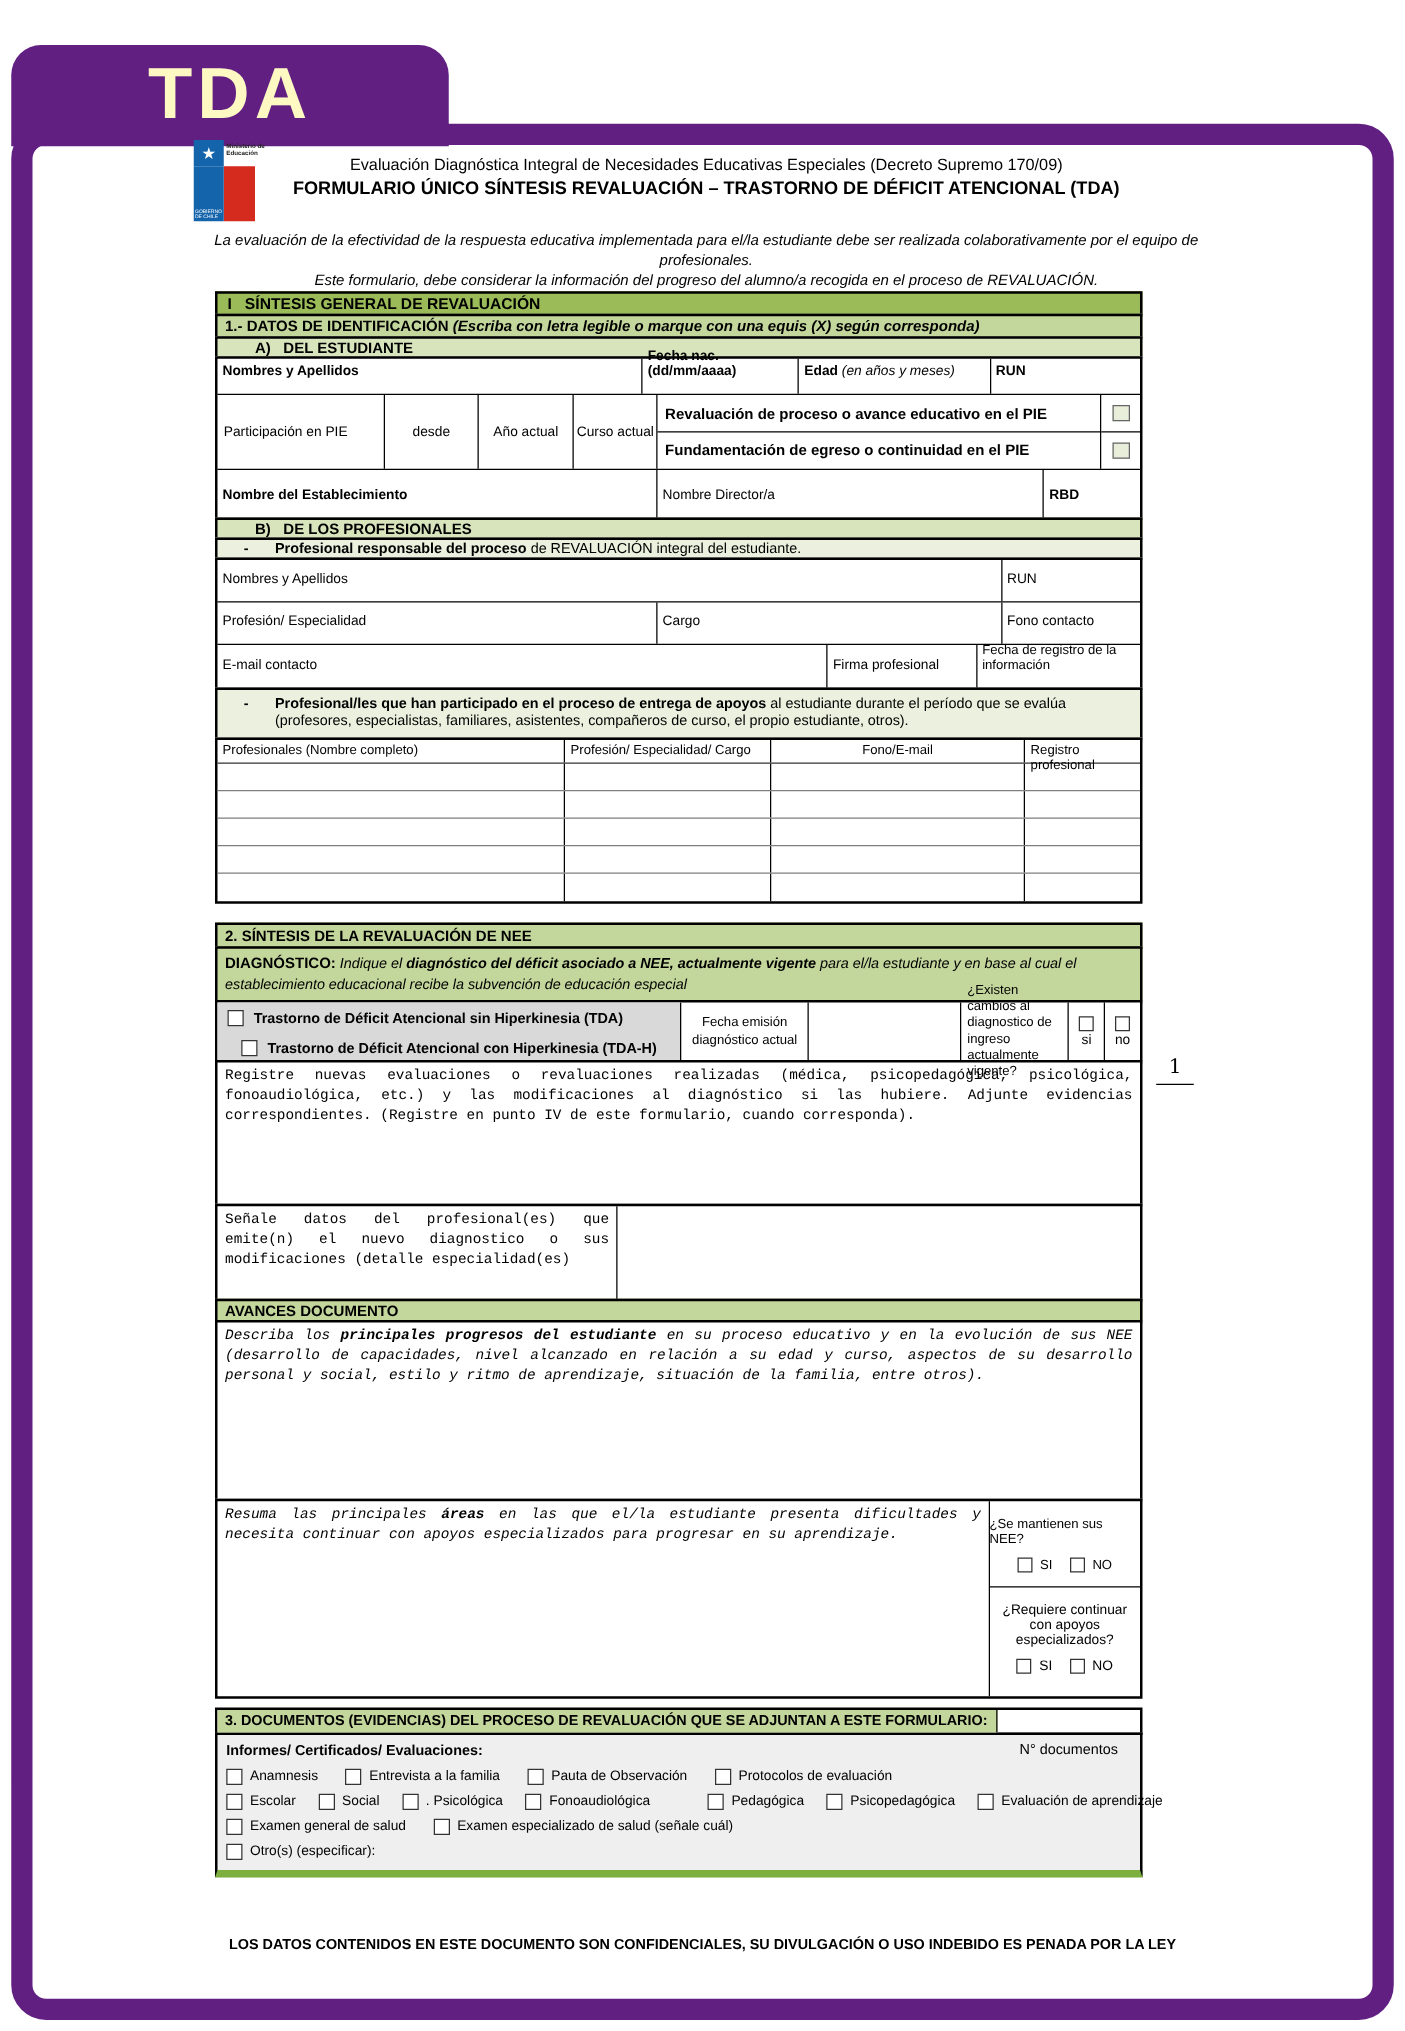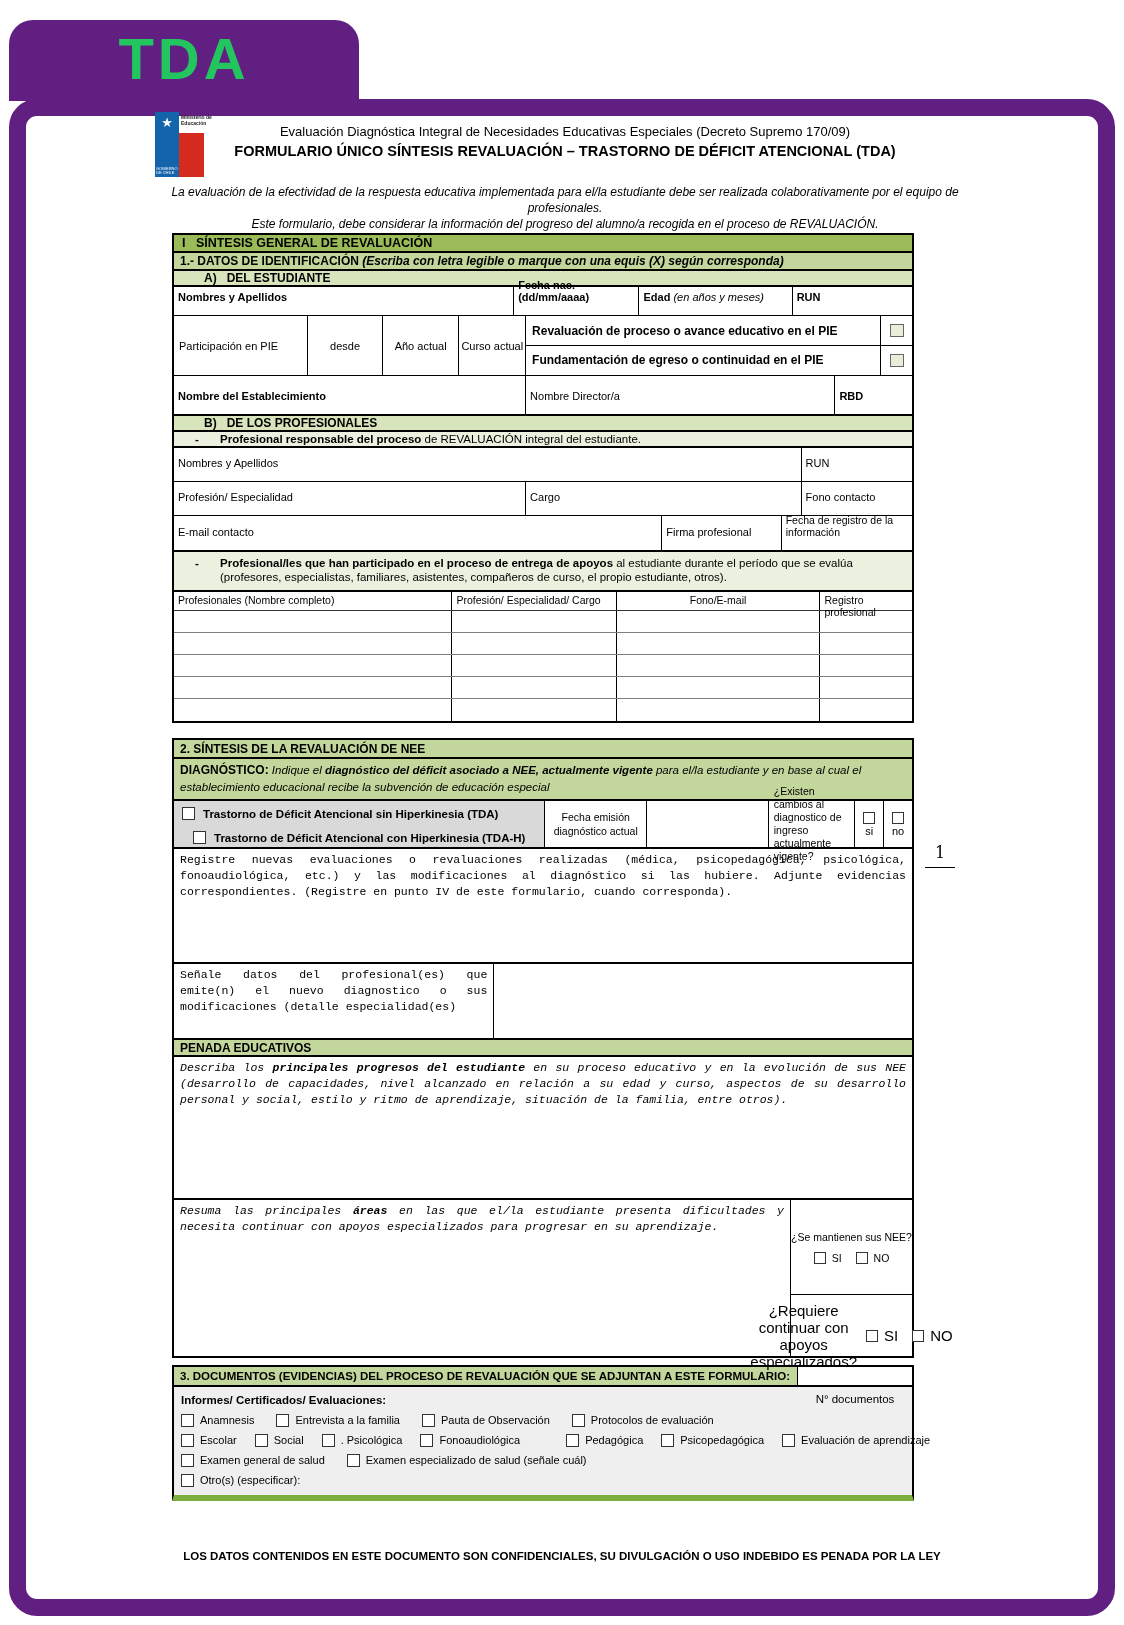--- a/index.html
+++ b/index.html
@@ -11,21 +11,21 @@
     --gray-cell:#d9d9d9;
     --gray-body:#efefef;
     --bar-green:#7daf3f;
   }
   *{box-sizing:border-box;margin:0;padding:0;}
   body{background:#fff;font-family:"Liberation Sans",sans-serif;color:#000;}
   .page{position:relative;width:1124px;height:1625px;background:#fff;overflow:hidden;}
 
   
   .frame{position:absolute;left:9px;right:9px;top:99px;bottom:9px;border:17px solid var(--purple);border-radius:28px;pointer-events:none;}
-  .tab{position:absolute;left:9px;top:20px;width:350px;height:81px;background:var(--purple);border-radius:24px 24px 0 0;color:#22c55e;font-weight:bold;font-size:58px;letter-spacing:4px;text-align:center;line-height:78px;}
+  .tab{position:absolute;left:9px;top:36px;width:350px;height:81px;background:var(--purple);border-radius:24px 24px 0 0;color:#fef9c3;font-weight:bold;font-size:58px;letter-spacing:4px;text-align:center;line-height:78px;}
 
   
   .logo{position:absolute;left:155px;top:112px;width:60px;}
   .logo .r1{display:flex;}
   .logo .emb{width:24px;height:21px;background:#1464ac;color:#fff;font-size:13px;line-height:21px;text-align:center;}
   .logo .mintxt{font-size:5px;line-height:6px;font-weight:bold;color:#222;padding:2px 0 0 2px;}
   .logo .r2{display:flex;height:44px;}
   .logo .blue{width:24px;background:#1464ac;position:relative;}
   .logo .blue span{position:absolute;bottom:2px;left:1px;color:#fff;font-size:4px;line-height:4px;}
   .logo .red{width:25px;background:#d52b1e;}
@@ -301,45 +301,45 @@
 
     <div class="blk tallbox" style="height:117px;">
       <span>Registre nuevas evaluaciones o revaluaciones realizadas (médica, psicopedagógica, psicológica, fonoaudiológica, etc.) y las modificaciones al diagnóstico si las hubiere. Adjunte evidencias correspondientes. (Registre en punto IV de este formulario, cuando corresponda).</span>
     </div>
 
     <div class="blk row" style="height:78px;">
       <div class="cell tallbox" style="width:322px;">Señale datos del profesional(es) que emite(n) el nuevo diagnostico o sus modificaciones (detalle especialidad(es)</div>
       <div class="cell" style="width:420px;"></div>
     </div>
 
-    <div class="blk hdr-mid" style="height:19px;line-height:16px;">PENADA EDUCATIVOS</div>
+    <div class="blk hdr-mid" style="height:19px;line-height:16px;">AVANCES DOCUMENTO</div>
 
     <div class="blk tallbox" style="height:145px;">
       <span class="i">Describa los  </span><span class="bi">principales progresos del estudiante</span><span class="i"> en su proceso educativo y en la evolución de sus NEE (desarrollo de capacidades, nivel alcanzado en relación a su edad y curso, aspectos de su desarrollo personal y social, estilo y ritmo  de aprendizaje, situación de la familia, entre otros).</span>
     </div>
 
     <div class="blk row" style="height:160px;">
       <div class="cell tallbox" style="width:621px;">
         <span class="i">Resuma las principales </span><span class="bi">áreas</span><span class="i"> en las que el/la estudiante presenta dificultades y necesita continuar con apoyos especializados para progresar en su aprendizaje.</span>
       </div>
       <div class="cell" style="width:121px;">
-        <div class="rb" style="height:95px;display:flex;flex-direction:column;align-items:center;justify-content:center;gap:9px;font-size:10.5px;">
+        <div class="rb" style="height:69px;display:flex;flex-direction:column;align-items:center;justify-content:center;gap:9px;font-size:10.5px;">
           <span>¿Se mantienen sus NEE?</span>
           <span style="display:flex;gap:14px;">
             <span class="ck">
                 <span class="cb" style="width:12px;height:12px;"></span>
                 <span>SI</span>
               </span>
             <span class="ck">
                 <span class="cb" style="width:12px;height:12px;"></span>
                 <span>NO</span>
               </span>
           </span>
         </div>
-        <div style="height:81px;display:flex;align-items:center;justify-content:center;gap:9px;font-size:15px;text-align:center;">
+        <div style="height:81px;display:flex;flex-direction:column;align-items:center;justify-content:center;gap:9px;font-size:11px;text-align:center;">
           <span style="width:110px;">¿Requiere continuar con apoyos especializados?</span>
           <span style="display:flex;gap:14px;">
             <span class="ck">
                 <span class="cb" style="width:12px;height:12px;"></span>
                 <span>SI</span>
               </span>
             <span class="ck">
                 <span class="cb" style="width:12px;height:12px;"></span>
                 <span>NO</span>
               </span>

